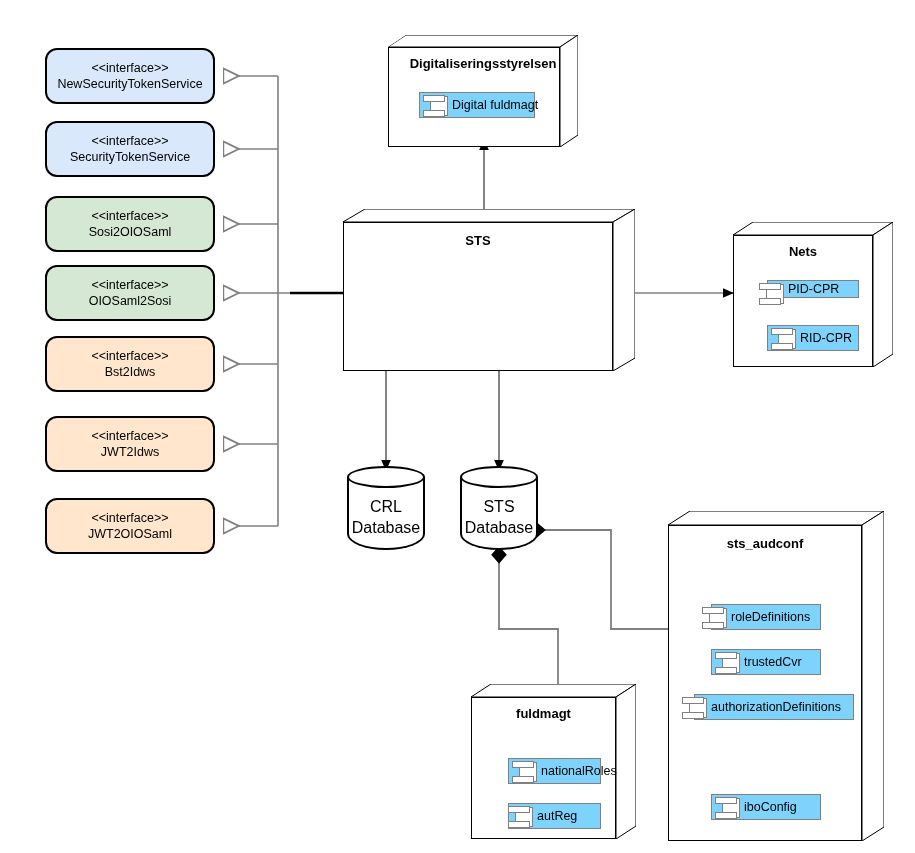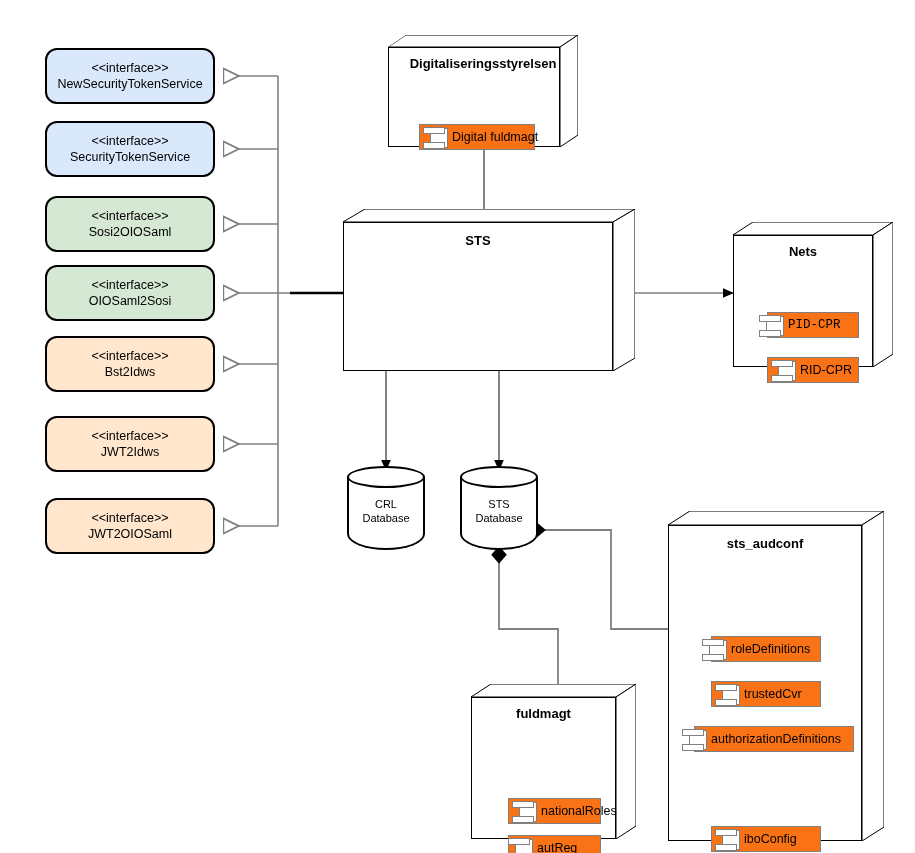--- a/index.html
+++ b/index.html
@@ -73,25 +73,24 @@
     font-size: 13px;
     color: #000000;
     z-index: 2;
   }
 
   
   .chip {
     position: absolute;
     box-sizing: border-box;
     border: 1px solid #808080;
-    background: #f97316;
+    background: #7dd3fc;
     display: flex;
     align-items: center;
     z-index: 2;
-    margin-top: 32px;
   }
   .chip .chip-label {
     font-size: 12.5px;
     color: #000000;
     white-space: nowrap;
   }
   .chip .tabs {
     position: absolute;
     top: 50%;
     transform: translateY(-50%);
@@ -133,21 +132,21 @@
     border: 2px solid #000000;
     border-radius: 50%;
     background: #ffffff;
     z-index: 2;
   }
   .cyl .cyl-label {
     position: absolute;
     left: 0;
     width: 100%;
     text-align: center;
-    font-size: 11px;
+    font-size: 16px;
     line-height: 1.3;
     color: #000000;
     z-index: 3;
   }
   .cyl .cyl-label span { display: block; }
 </style>
 </head>
 <body>
 
 <div id="canvas">
@@ -262,21 +261,21 @@
     <div class="node-title" style="top:24px; width:270px;">STS</div>
   </div>
 
   <div class="node3d" style="left:733px; top:222px; width:160px; height:145px;">
     <svg width="160" height="145" style="display:block; position:absolute; left:0; top:0;">
       <polygon points="0,13 20,0 160,0 140,13" fill="#ffffff" stroke="#000000" stroke-width="1"></polygon>
       <polygon points="140,13 160,0 160,132 140,145" fill="#ffffff" stroke="#000000" stroke-width="1"></polygon>
       <rect x="0.5" y="13.5" width="139" height="131" fill="#ffffff" stroke="#000000" stroke-width="1"></rect>
     </svg>
     <div class="node-title" style="top:22px; width:140px;">Nets</div>
-    <div class="chip" style="left:34px; top:58px; width:92px; height:26px; padding-left:20px;font-family:Liberation Mono, monospace;">
+    <div class="chip" style="left:34px; top:58px; width:92px; height:18px; padding-left:20px;">
       <div class="tabs">
         <div class="spine" style="left:-22px; top:3px; width:18px; height:20px;"></div>
         <div class="tab" style="left:-29px; top:2px; width:22px; height:7px;"></div>
         <div class="tab" style="left:-29px; top:17px; width:22px; height:7px;"></div>
       </div>
       <span class="chip-label">PID-CPR</span>
     </div>
     <div class="chip" style="left:34px; top:103px; width:92px; height:26px; padding-left:32px;">
       <div class="tabs">
         <div class="spine" style="left:-22px; top:3px; width:18px; height:20px;"></div>
@@ -305,21 +304,21 @@
     </div>
   </div>
 
   <div class="node3d" style="left:471px; top:684px; width:165px; height:155px;">
     <svg width="165" height="155" style="display:block; position:absolute; left:0; top:0;">
       <polygon points="0,13 20,0 165,0 145,13" fill="#ffffff" stroke="#000000" stroke-width="1"></polygon>
       <polygon points="145,13 165,0 165,142 145,155" fill="#ffffff" stroke="#000000" stroke-width="1"></polygon>
       <rect x="0.5" y="13.5" width="144" height="141" fill="#ffffff" stroke="#000000" stroke-width="1"></rect>
     </svg>
     <div class="node-title" style="top:22px; width:145px;">fuldmagt</div>
-    <div class="chip" style="left:37px; top:82px; width:93px; height:26px; padding-left:32px;">
+    <div class="chip" style="left:37px; top:74px; width:93px; height:26px; padding-left:32px;">
       <div class="tabs">
         <div class="spine" style="left:-22px; top:3px; width:18px; height:20px;"></div>
         <div class="tab" style="left:-29px; top:2px; width:22px; height:7px;"></div>
         <div class="tab" style="left:-29px; top:17px; width:22px; height:7px;"></div>
       </div>
       <span class="chip-label">nationalRoles</span>
     </div>
     <div class="chip" style="left:37px; top:119px; width:93px; height:26px; padding-left:28px;">
       <div class="tabs">
         <div class="spine" style="left:-22px; top:3px; width:18px; height:20px;"></div>

